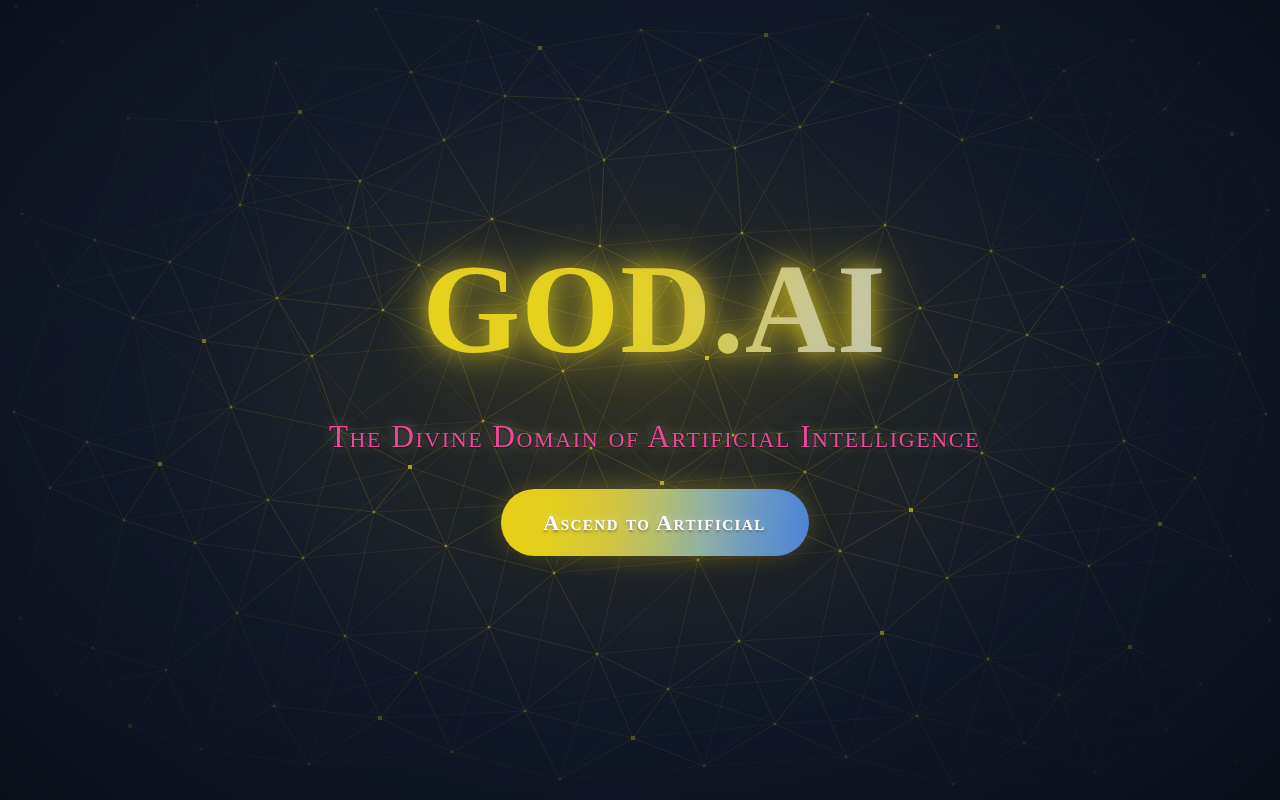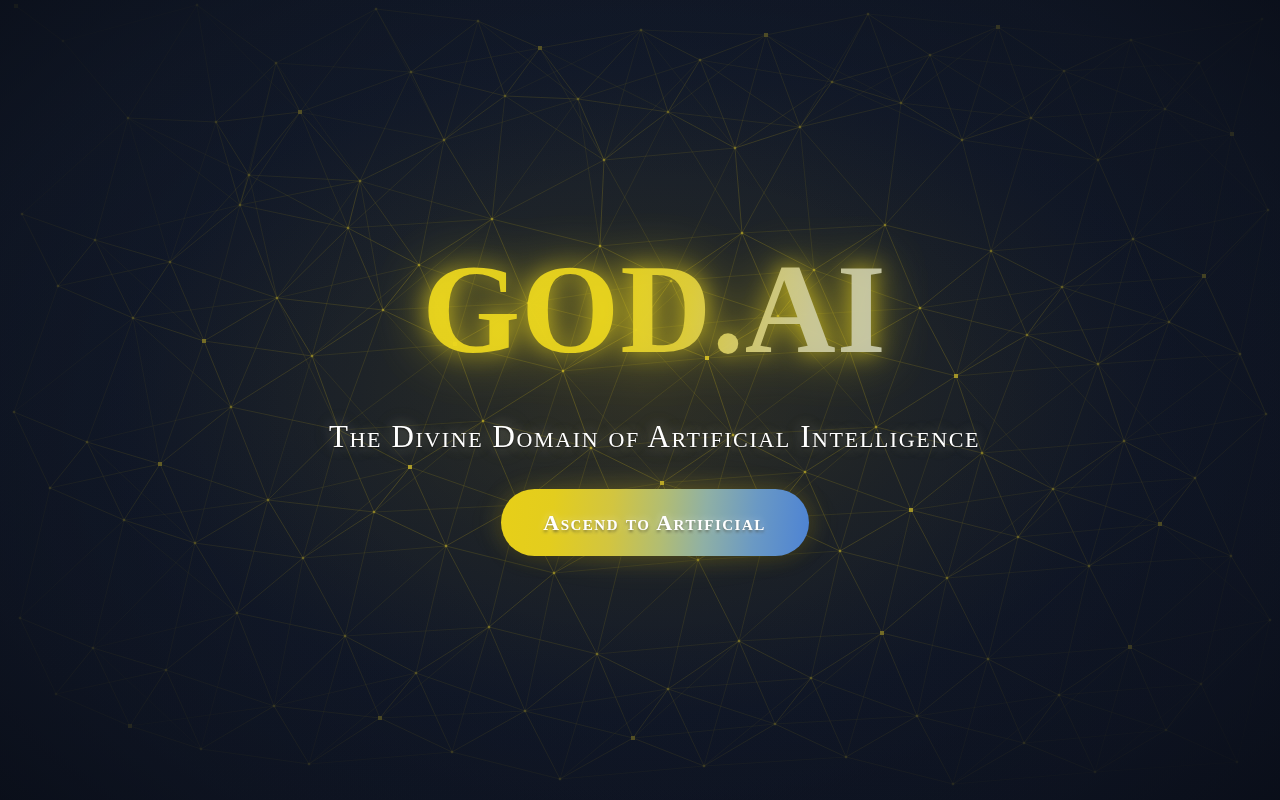--- a/index.html
+++ b/index.html
@@ -93,21 +93,21 @@
     opacity:0.93;
   }
 
   
   .subtitle {
     margin-top:42px;
     font-family:"Liberation Serif", serif;
     font-size:31px;
     font-variant:small-caps;
     letter-spacing:1.6px;
-    color:#ffffff;
+    color:#ec4899;
     text-shadow:
       0 0 14px rgba(236,230,200,0.40),
       0 0 30px rgba(200,190,140,0.20),
       0 1px 2px rgba(0,0,0,0.75);
     white-space:nowrap;
   }
 
   
   .cta-wrap {
     margin-top:34px;

